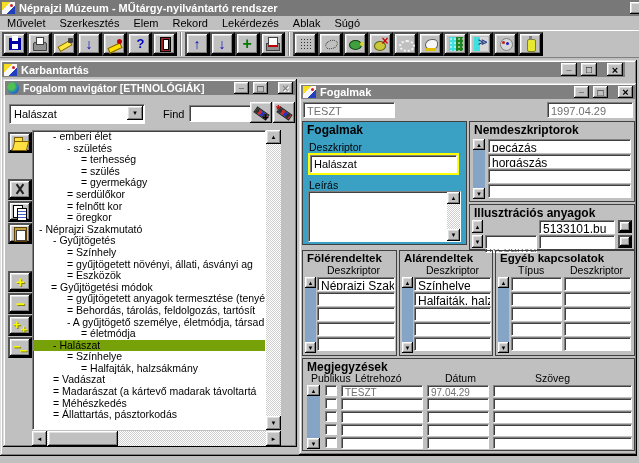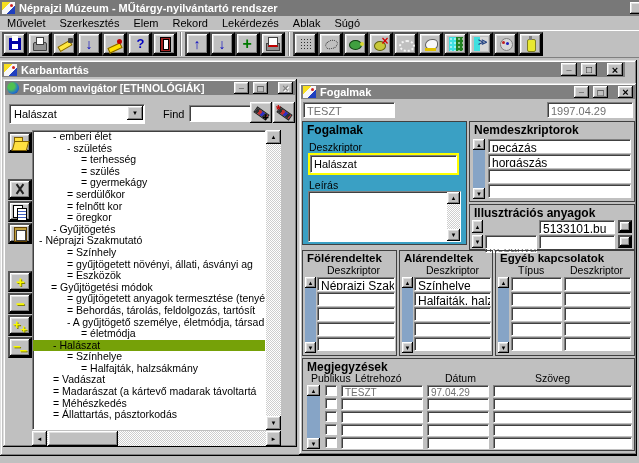--- a/index.html
+++ b/index.html
@@ -279,22 +279,22 @@
       </div>
     <div id="tree" class="sunken">
         <div class="trow" style="padding-left: 20px;">- emberi élet</div>
         <div class="trow" style="padding-left: 34px;">- születés</div>
         <div class="trow" style="padding-left: 48px;">= terhesség</div>
         <div class="trow" style="padding-left: 48px;">= szülés</div>
         <div class="trow" style="padding-left: 48px;">= gyermekágy</div>
         <div class="trow" style="padding-left: 34px;">= serdülőkor</div>
         <div class="trow" style="padding-left: 34px;">= felnőtt kor</div>
         <div class="trow" style="padding-left: 34px;">= öregkor</div>
+        <div class="trow" style="padding-left: 6px;">- Néprajzi Szakmutató</div>
         <div class="trow" style="padding-left: 20px;">- Gyűjtögetés</div>
-        <div class="trow" style="padding-left: 6px;">- Néprajzi Szakmutató</div>
         <div class="trow" style="padding-left: 34px;">= Színhely</div>
         <div class="trow" style="padding-left: 34px;">= gyűjtögetett növényi, állati, ásványi ag</div>
         <div class="trow" style="padding-left: 34px;">= Eszközök</div>
         <div class="trow" style="padding-left: 18px;">= Gyűjtögetési módok</div>
         <div class="trow" style="padding-left: 34px;">= gyűjtögetett anyagok termesztése (tenyés</div>
         <div class="trow" style="padding-left: 34px;">= Behordás, tárolás, feldolgozás, tartósít</div>
         <div class="trow" style="padding-left: 34px;">- A gyűjtögető személye, életmódja, társad</div>
         <div class="trow" style="padding-left: 48px;">= életmódja</div>
         <div class="trow sel" style="padding-left: 20px;">- Halászat</div>
         <div class="trow" style="padding-left: 34px;">= Színhelye</div>

